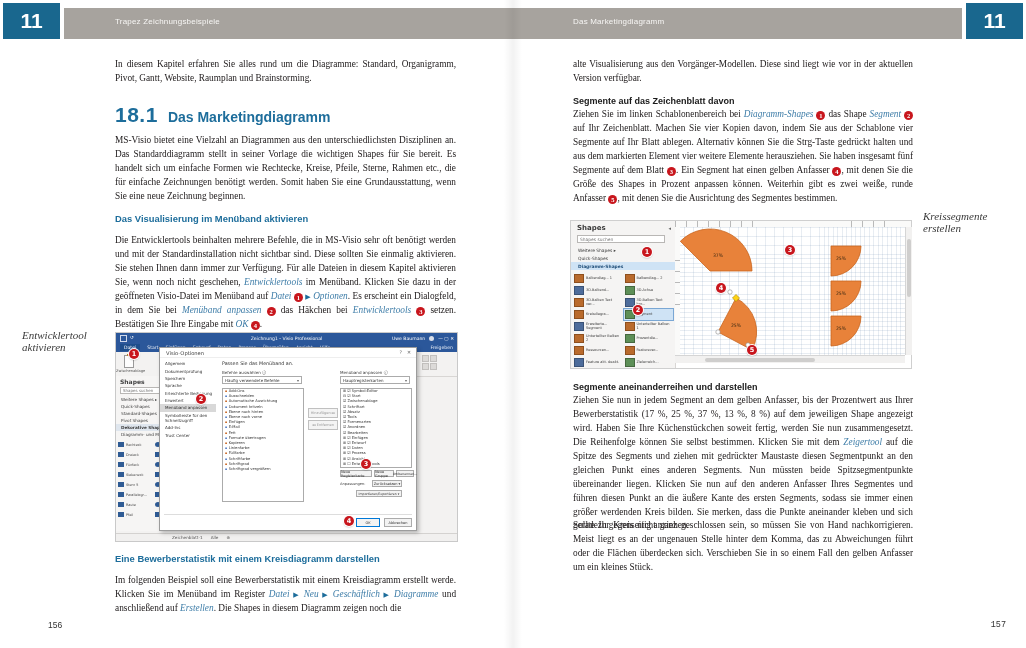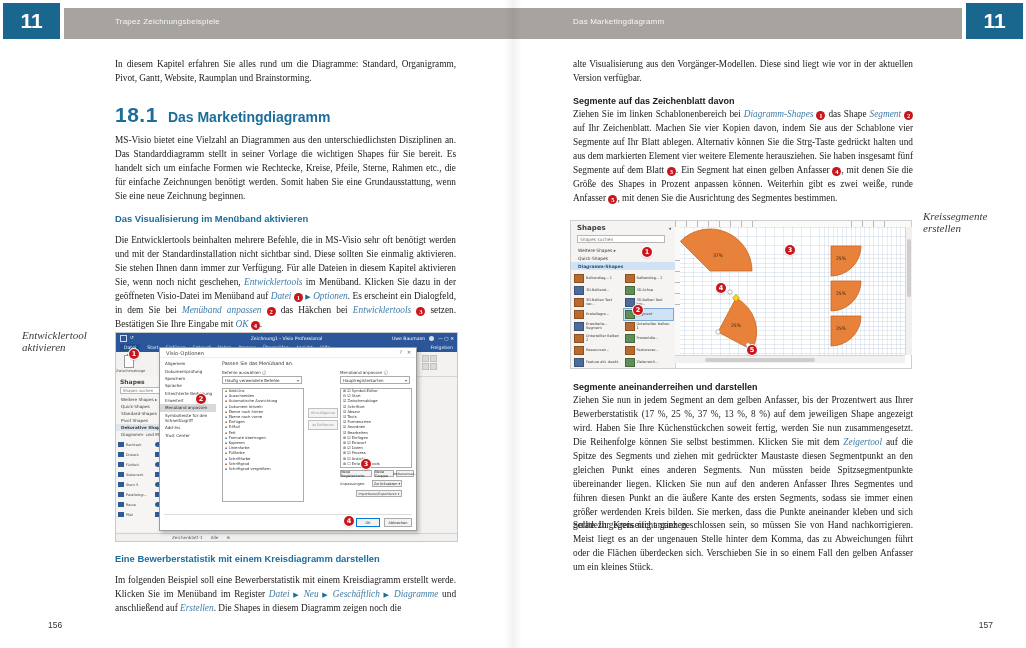--- a/index.html
+++ b/index.html
@@ -362,13 +362,13 @@
   <div class="marker" style="left:71px;top:26px;">1</div>
   <div class="marker" style="left:62px;top:84px;">2</div>
   <div class="marker" style="left:214px;top:24px;">3</div>
   <div class="marker" style="left:145px;top:62px;">4</div>
   <div class="marker" style="left:176px;top:124px;">5</div>
 </div>
 
 <div class="abs subhead-dark" style="left:573px;top:382px;width:340px;">Segmente aneinanderreihen und darstellen</div>
 <div class="abs body-text" style="left:573px;top:394px;width:340px;"><span>Ziehen Sie nun in jedem Segment an dem gelben Anfasser, bis der Prozentwert aus Ihrer Bewerberstatistik (17 %, 25 %, 37 %, 13 %, 8 %) auf dem jeweiligen Shape angezeigt wird. Haben Sie Ihre Küchenstückchen soweit fertig, werden Sie nun zusammengesetzt. Die Reihenfolge können Sie selbst bestimmen. Klicken Sie mit dem </span><span class="em">Zeigertool</span><span> auf die Spitze des Segments und ziehen mit gedrückter Maustaste diesen Segmentpunkt an den gleichen Punkt eines anderen Segments. Nun müssten beide Spitzsegmentpunkte übereinander liegen. Klicken Sie nun auf den anderen Anfasser Ihres Segmentes und führen diesen Punkt an die äußere Kante des ersten Segments, sodass sie immer einen größer werdenden Kreis bilden. Sie merken, dass die Punkte aneinander kleben und sich geradezu gegenseitig anziehen.</span></div>
 <div class="abs body-text" style="left:573px;top:519px;width:340px;">Sollte Ihr Kreis nicht ganz geschlossen sein, so müssen Sie von Hand nachkorrigieren. Meist liegt es an der ungenauen Stelle hinter dem Komma, das zu Abweichungen führt oder die Flächen überdecken sich. Verschieben Sie in so einem Fall den gelben Anfasser um ein kleines Stück.</div>
-<div class="abs page-num" style="right:33px;top:620px;">157</div>
+<div class="abs page-num" style="right:20px;top:620px;font-family:Liberation Mono, monospace;">157</div>
 
 </body></html>

